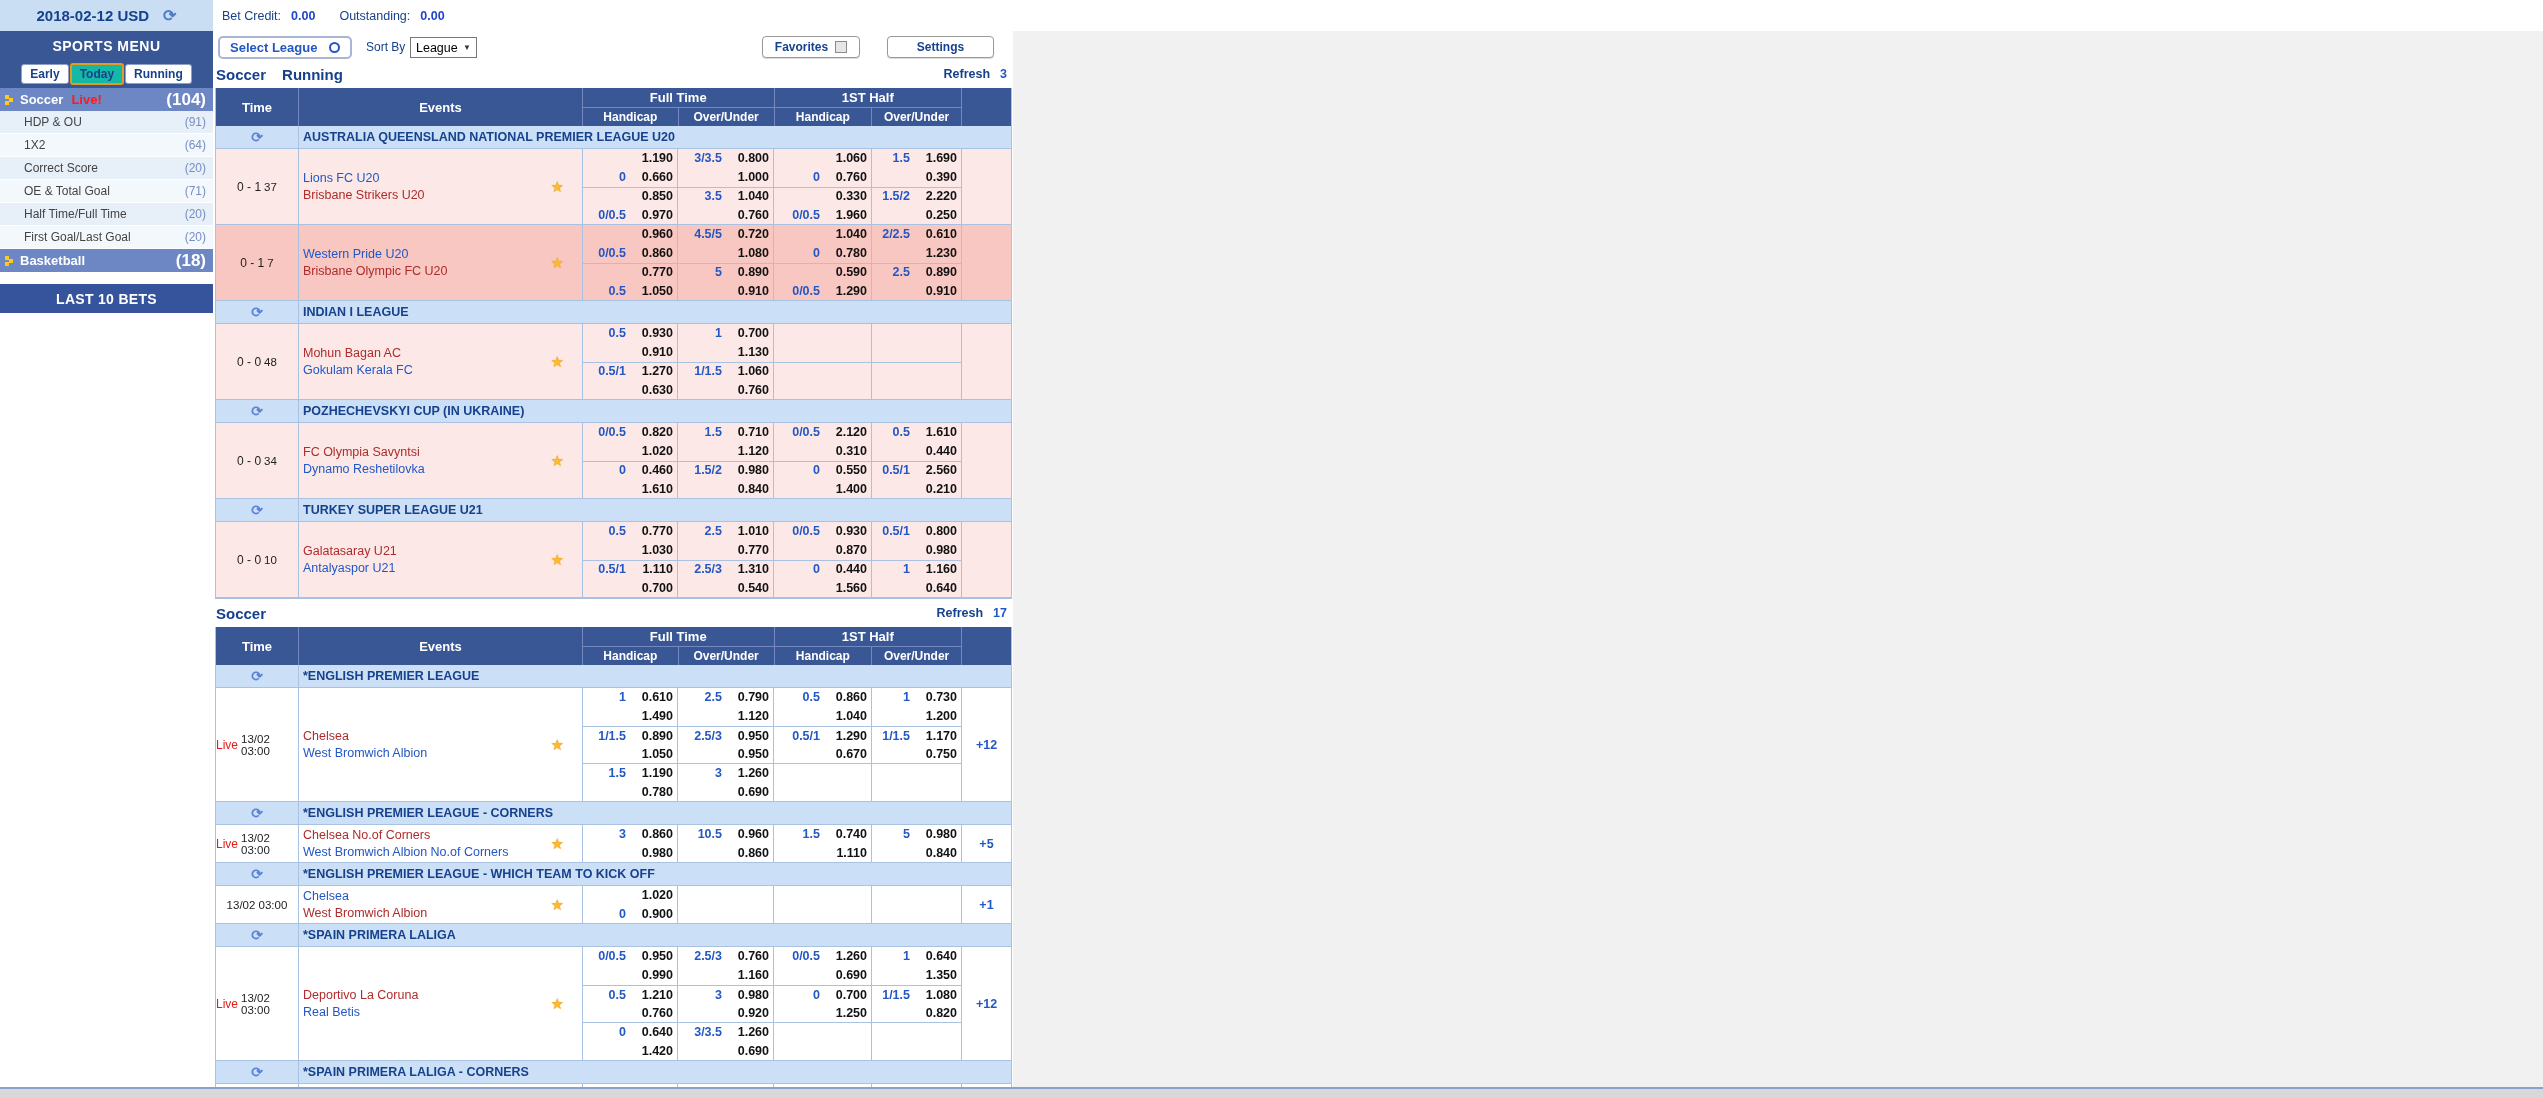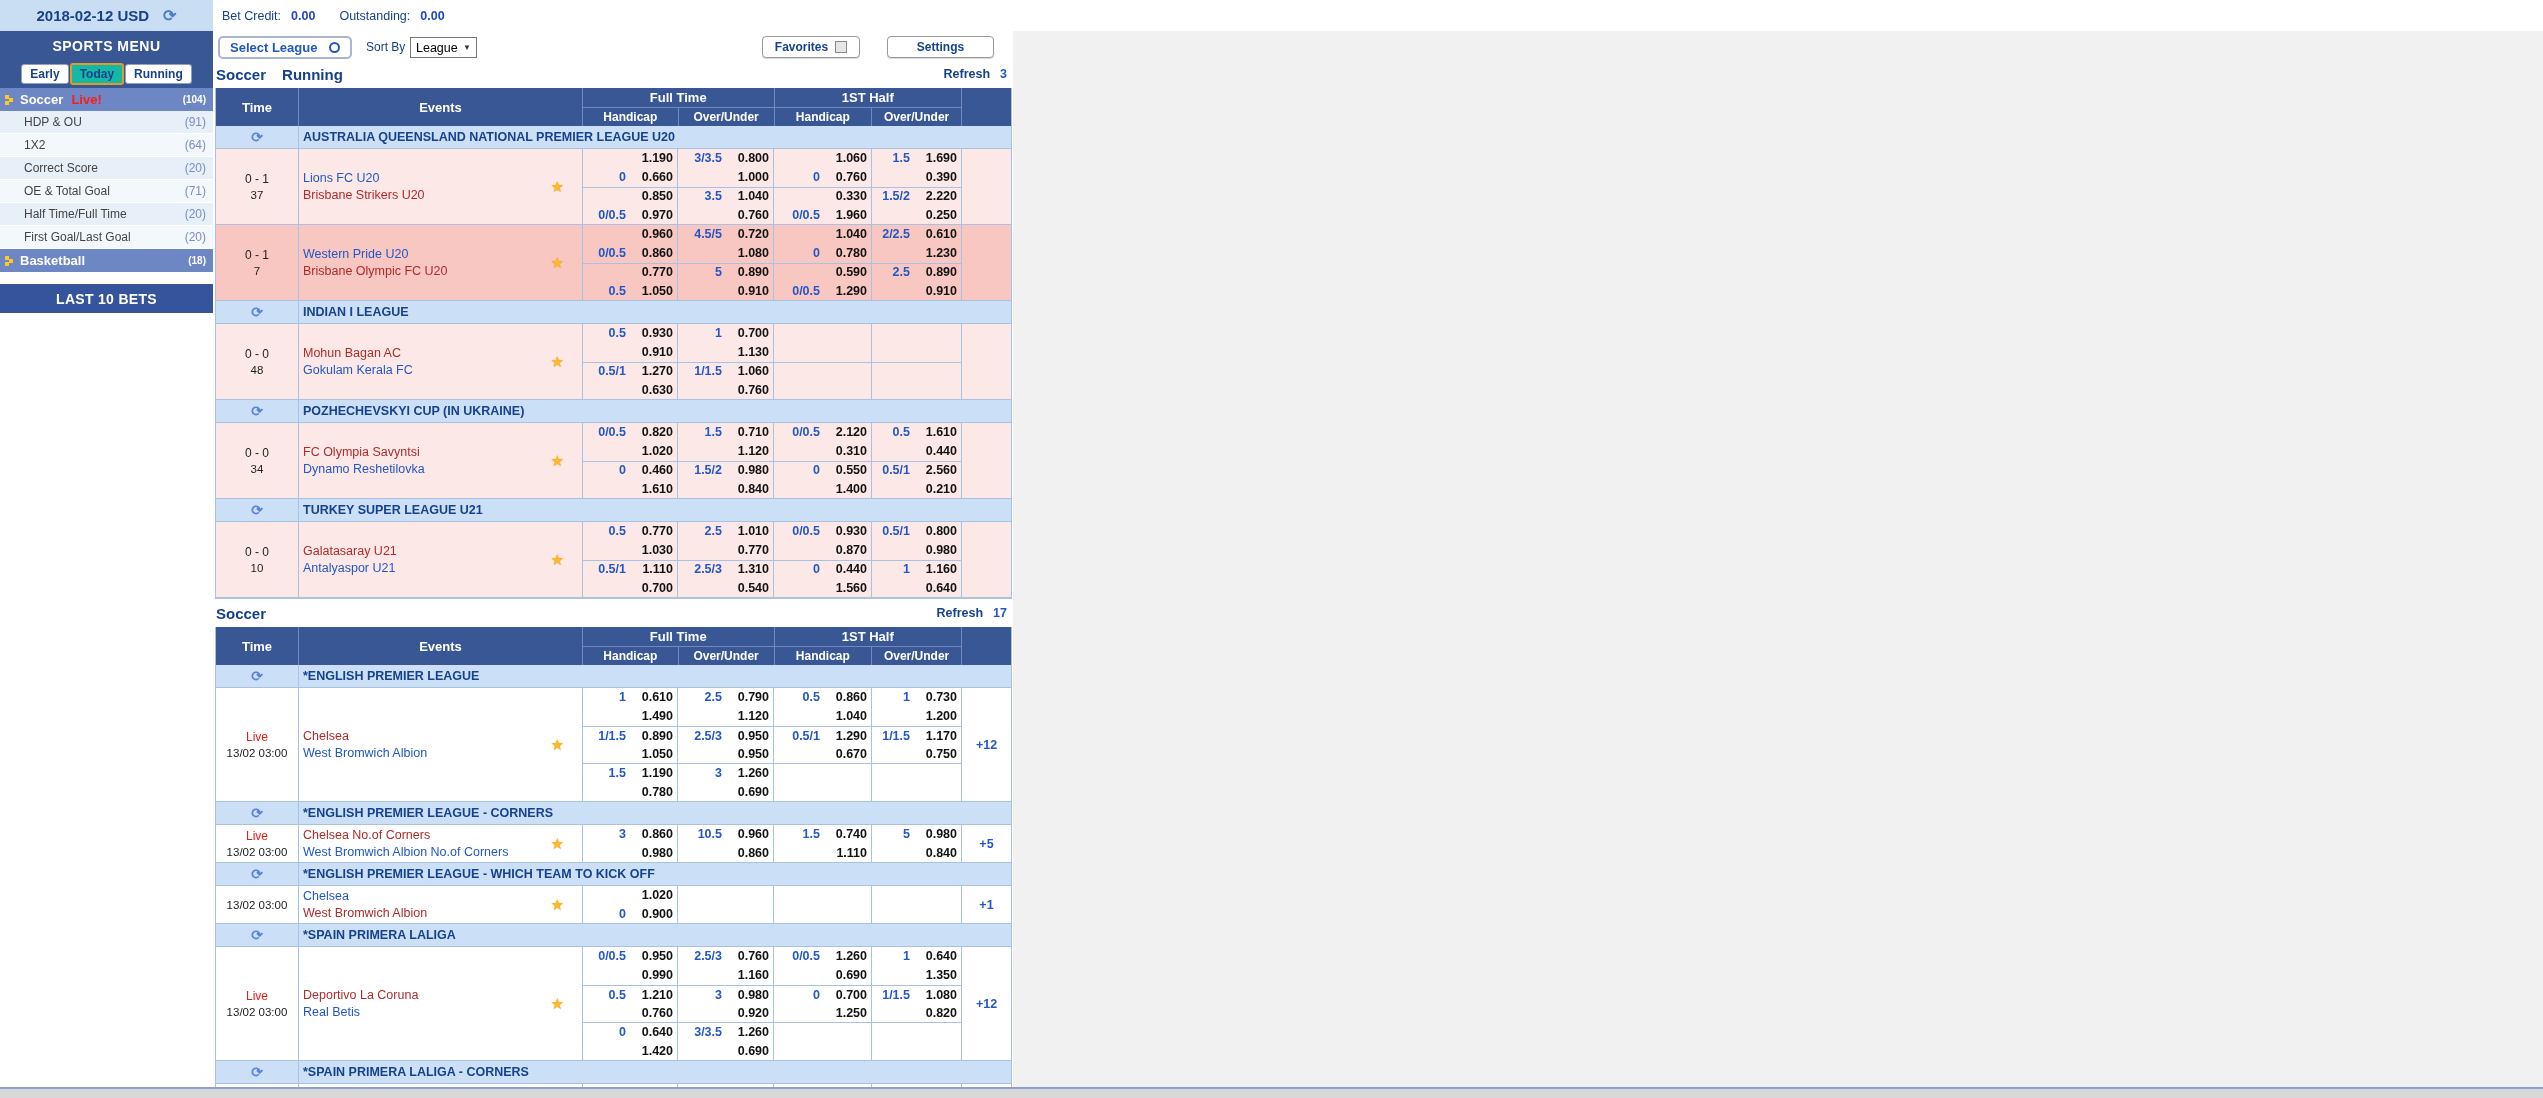--- a/index.html
+++ b/index.html
@@ -25,21 +25,21 @@
   .sidebar{position:absolute;left:0;top:31px;width:213px;height:1058px;background:#fff;}
   .sb-head{height:29px;background:var(--hdr);color:#fff;font-weight:bold;font-size:14px;
            display:flex;align-items:center;justify-content:center;letter-spacing:.5px;}
   .sb-tabs{height:28px;background:var(--hdr);display:flex;align-items:center;justify-content:center;gap:1px;padding:0 4px;}
   .sb-tab{background:#fff;color:var(--navy);font-size:12px;font-weight:bold;border:1px solid #8fa0c5;
           border-radius:3px;padding:2px 8px;cursor:pointer;white-space:nowrap;}
   .sb-tab.active{background:#14b8a6;border:2px solid #E09B20;}
   .sb-sport{height:23px;background:var(--rowblue);display:flex;align-items:center;font-size:13px;cursor:pointer;}
   .sb-sport .name{color:#fff;font-weight:bold;}
   .sb-sport .live{color:#FF1A1A;font-weight:bold;margin-left:8px;}
-  .sb-sport .cnt{margin-left:auto;color:#fff;font-weight:bold;padding-right:7px;font-size:10px;}
+  .sb-sport .cnt{margin-left:auto;color:#fff;font-weight:bold;padding-right:7px;font-size:17px;}
   .spark{display:inline-block;width:9px;height:11px;position:relative;margin:0 6px 0 5px;}
   .spark::before{content:"";position:absolute;left:0;top:1px;width:4px;height:4px;background:#FFC825;
                  box-shadow:4px 3px 0 #FFC825,0 6px 0 #FFC825;}
   .sb-item{height:23px;display:flex;align-items:center;font-size:12px;color:#444;
            padding-left:24px;cursor:pointer;border-bottom:1px solid #fff;}
   .sb-item:nth-child(odd){background:#E7EFF9;}
   .sb-item:nth-child(even){background:#F3F8FD;}
   .sb-item .cnt{margin-left:auto;color:#7A8FC0;padding-right:7px;}
   .sb-last{height:29px;margin-top:12px;background:#35549B;color:#fff;font-weight:bold;font-size:14px;
            display:flex;align-items:center;justify-content:center;cursor:pointer;letter-spacing:.3px;}
@@ -88,21 +88,21 @@
   .league-row{display:flex;height:23px;background:var(--lightblue);border-bottom:1px solid var(--grid);}
   .lr-refresh{width:82px;display:flex;align-items:center;justify-content:center;color:#5B82D6;
               font-size:14px;font-weight:bold;cursor:pointer;}
   .lr-name{flex:1;display:flex;align-items:center;padding-left:4px;color:var(--navy);
            font-weight:bold;font-size:12.5px;border-left:1px solid var(--grid);}
 
   .match{display:flex;border-bottom:1px solid var(--grid);}
   .match.pink{background:var(--pink);}
   .match.hl{background:var(--pinkhl);}
   .match.white{background:#fff;}
-  .m-time{width:82px;display:flex;flex-direction:column;align-items:center;justify-content:center;
+  .m-time{width:82px;display:flex;flex-direction:row;align-items:center;justify-content:center;
           gap:3px;font-size:12px;color:#222;}
   .m-time .live{color:var(--live);}
   .m-time .sub{font-size:11.5px;}
   .m-events{width:284px;border-left:1px solid var(--grid);position:relative;display:flex;
             flex-direction:column;justify-content:center;gap:2px;padding-left:4px;}
   .team{font-size:12.5px;line-height:15px;}
   .t-red{color:var(--red);}
   .t-blue{color:var(--blue);}
   .star{position:absolute;right:18px;top:50%;transform:translateY(-52%);color:#FFB92E;font-size:15px;
         text-shadow:0 0 1px #C8860B;cursor:pointer;}

